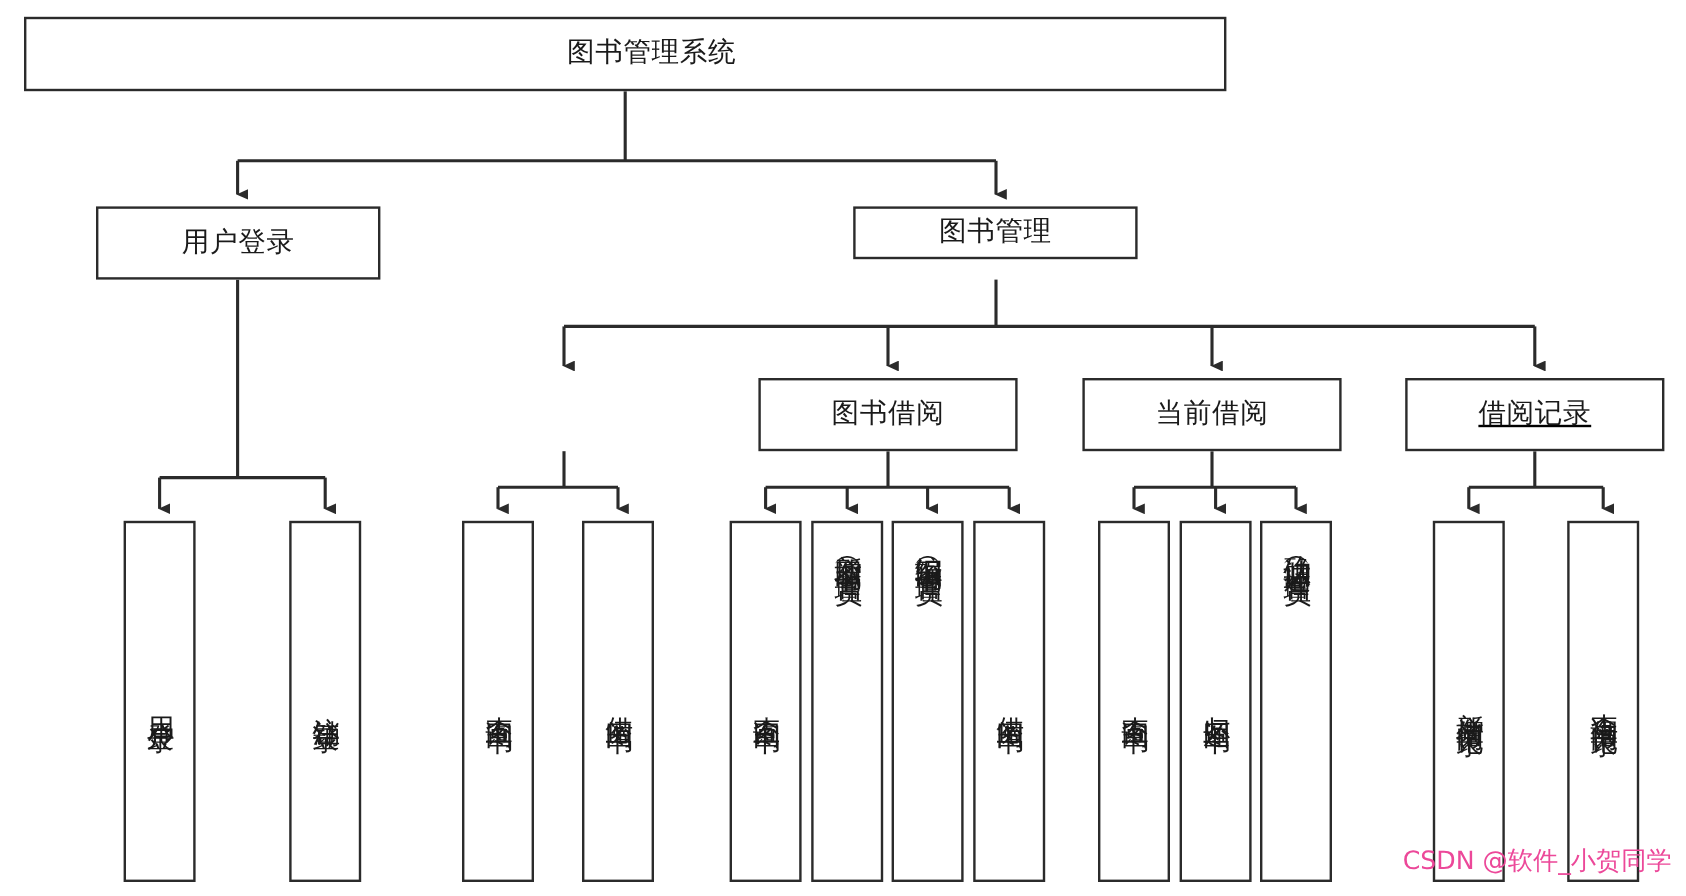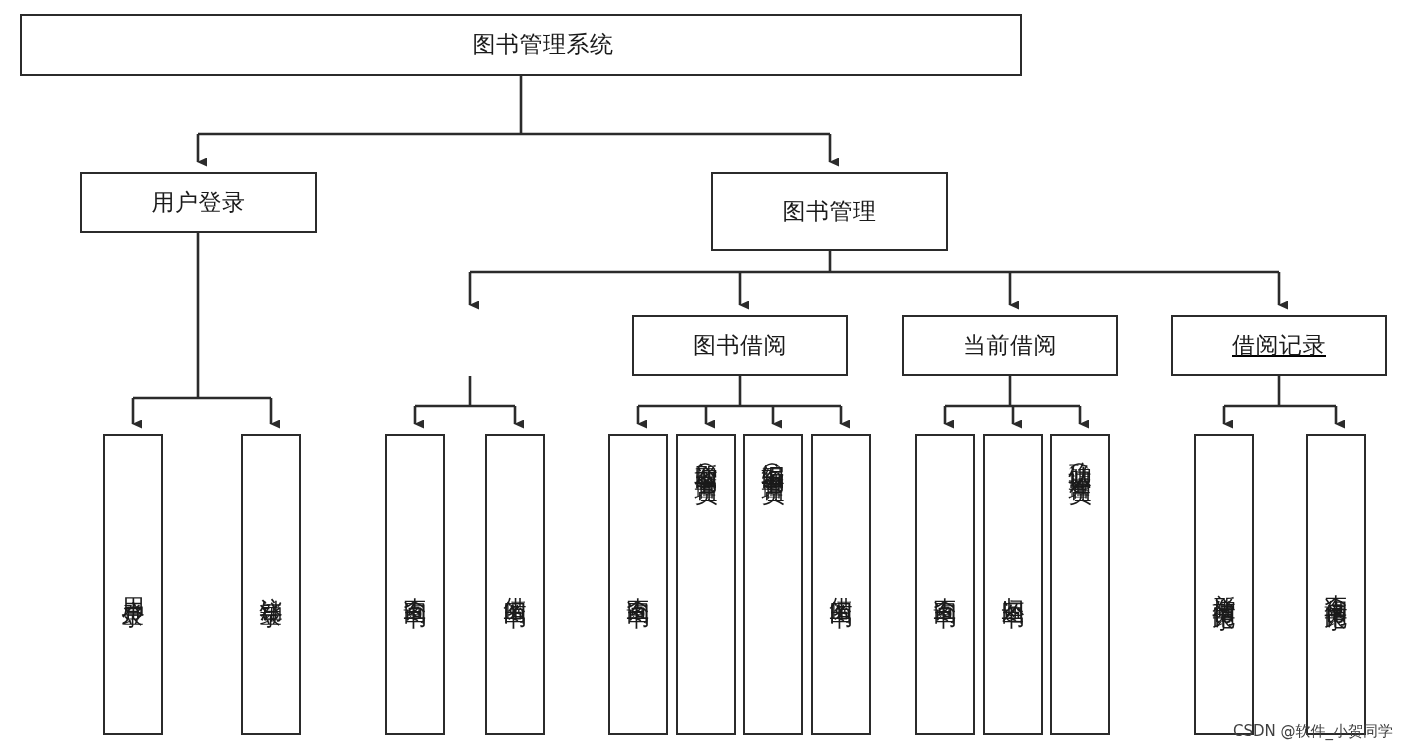--- a/index.html
+++ b/index.html
@@ -59,23 +59,23 @@
     letter-spacing: 3px;
     line-height: 1;
   }
   .node.vertical.centered {
     align-items: center;
     padding-top: 0;
   }
   #watermark {
     position: absolute;
     right: 12px;
-    bottom: 6px;
-    font-size: 15px;
-    color: #404040;
+    bottom: 16px;
+    font-size: 21px;
+    color: #ec4899;
     white-space: nowrap;
     user-select: none;
   }
 </style>
 </head>
 <body>
 
 <div id="diagram-root">
 
   <svg class="edges" viewBox="0 0 1405 747">
@@ -130,21 +130,21 @@
   </svg>
 
   <div class="node horizontal" style="left:20px; top:14px; width:1002px; height:62px;padding-left:44px;">
     <span class="node-label">图书管理系统</span>
   </div>
 
   <div class="node horizontal" style="left:80px; top:172px; width:237px; height:61px;">
     <span class="node-label">用户登录</span>
   </div>
 
-  <div class="node horizontal" style="left:711px; top:172px; width:237px; height:79px;">
+  <div class="node horizontal" style="left:711px; top:172px; width:237px; height:44px;">
     <span class="node-label">图书管理</span>
   </div>
 
 
   <div class="node horizontal" style="left:632px; top:315px; width:216px; height:61px;">
     <span class="node-label">图书借阅</span>
   </div>
 
   <div class="node horizontal" style="left:902px; top:315px; width:216px; height:61px;">
     <span class="node-label">当前借阅</span>

